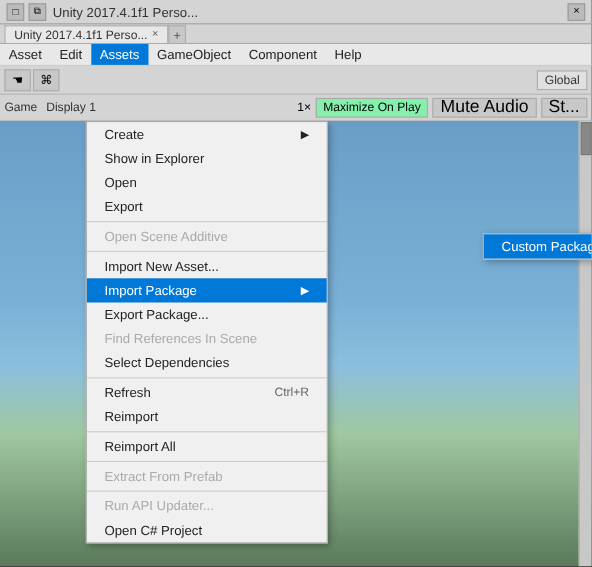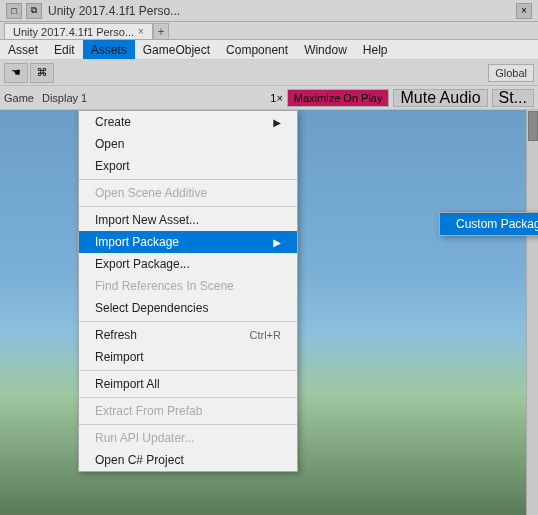--- a/index.html
+++ b/index.html
@@ -98,21 +98,21 @@
       padding: 0 8px;
       height: 100%;
       display: flex;
       align-items: center;
       font-size: 12px;
       color: #222;
       cursor: pointer;
     }
     .menu-item.active {
       background: #0078d7;
-      color: #0f172a;
+      color: #ffffff;
     }
 
     
     .toolbar {
       background: #d4d4d4;
       height: 26px;
       display: flex;
       align-items: center;
       padding: 0 4px;
       gap: 2px;
@@ -158,21 +158,21 @@
       font-size: 11px;
       color: #333;
     }
     .display-label {
       font-size: 11px;
       color: #333;
       margin-left: 4px;
     }
     .toolbar2-spacer { flex: 1; }
     .maximize-btn {
-      background: #be185d;
+      background: #86efac;
       border: 1px solid #aaa;
       padding: 1px 6px;
       font-size: 11px;
       height: 18px;
       display: flex;
       align-items: center;
       cursor: pointer;
     }
     .mute-btn {
       background: #c8c8c8;
@@ -328,23 +328,20 @@
   <div class="menu-item active">
     <span>Assets</span>
   </div>
   <div class="menu-item">
     <span>GameObject</span>
   </div>
   <div class="menu-item">
     <span>Component</span>
   </div>
   <div class="menu-item">
-    <span>Window</span>
-  </div>
-  <div class="menu-item">
     <span>Help</span>
   </div>
 </div>
 
 <div class="toolbar">
   <div class="toolbar-btn">☚</div>
   <div class="toolbar-btn">⌘</div>
   <div class="toolbar-spacer"></div>
   <div class="toolbar-global">
     <span>Global</span>
@@ -373,20 +370,23 @@
     <div class="scrollbar-thumb"></div>
   </div>
 
   <div class="dropdown-assets">
 
     <div class="dropdown-item">
       <span>Create</span>
       <span class="dropdown-arrow">▶</span>
     </div>
     <div class="dropdown-item">
+      <span>Show in Explorer</span>
+    </div>
+    <div class="dropdown-item">
       <span>Open</span>
     </div>
     <div class="dropdown-item">
       <span>Export</span>
     </div>
     <div class="dropdown-separator"></div>
     <div class="dropdown-item disabled">
       <span>Open Scene Additive</span>
     </div>
     <div class="dropdown-separator"></div>

